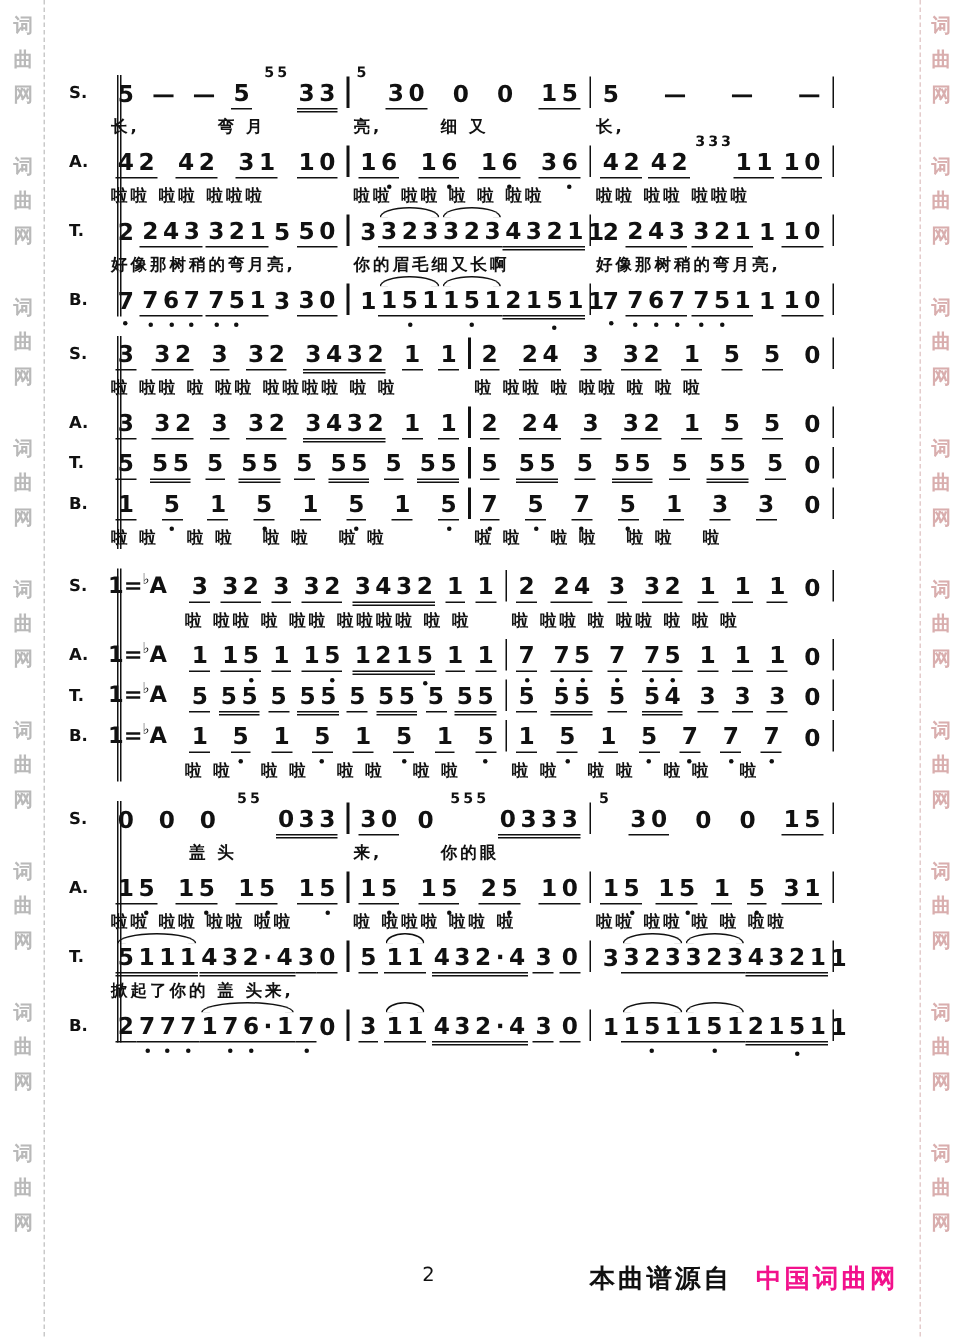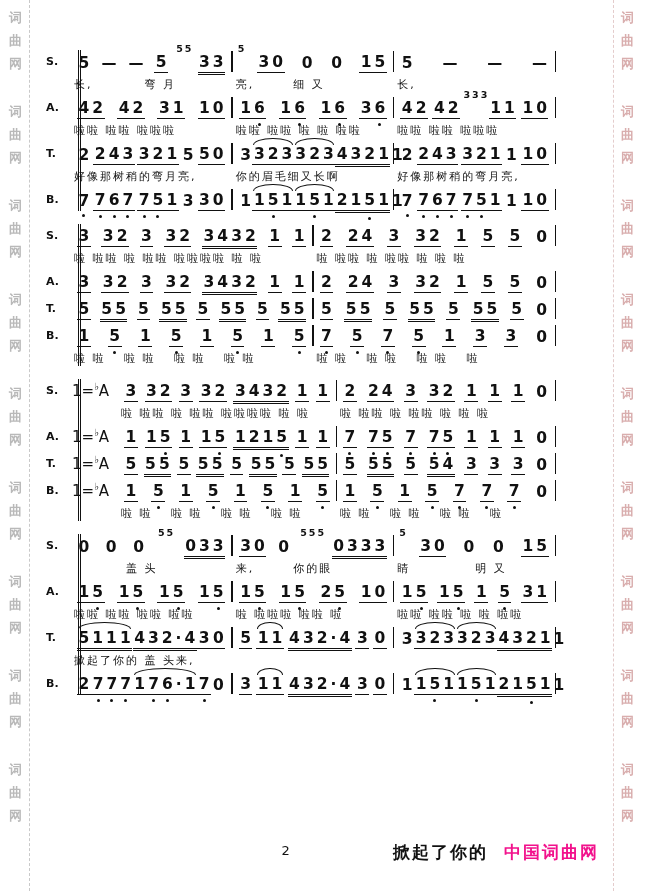--- a/index.html
+++ b/index.html
@@ -13,27 +13,27 @@
   .wm-char{font-size:13px;line-height:23px;font-weight:bold;}
   .wm-gap{height:25px;flex:none;}
   
   .score{position:absolute;left:42px;top:50px;right:46px;}
   .system{margin-left:36px;border-left:3px double #111;padding-left:5px;margin-bottom:13px;}
   .voice-row{margin-bottom:4px;}
   .vlabel{display:inline-block;width:26px;margin-left:-40px;font-size:11px;font-weight:bold;
           vertical-align:top;padding-top:5px;}
   .vbody{display:inline-flex;width:100%;box-sizing:border-box;align-items:flex-start;
          vertical-align:top;margin-left:-28px;padding-left:28px;}
-  .key{font-weight:normal;font-size:15px;margin:2px 10px 0 0;white-space:nowrap;flex:none;}
+  .key{font-weight:bold;font-size:15px;margin:2px 10px 0 0;white-space:nowrap;flex:none;}
   .key sup{font-size:10px;font-family:"DejaVu Serif",serif;}
   .measure{flex:1 1 0;display:flex;flex-direction:column;min-width:0;}
   .m-notes{display:flex;justify-content:space-between;align-items:flex-end;height:23px;
            padding:0 5px;}
   .m-lyrics{font-size:11px;white-space:pre;letter-spacing:2px;margin-top:4px;padding-left:2px;
-            font-weight:normal;}
+            font-weight:bold;}
   .barline{width:1.5px;background:#111;height:21px;margin:1px 1px 0 1px;flex:none;}
   
   .tok{position:relative;display:inline-flex;align-items:flex-end;}
   .dig{position:relative;font-weight:bold;font-size:15.5px;line-height:19px;padding:0 1.5px;}
   .u1{border-bottom:1.5px solid #111;}
   .u2{border-bottom:1.5px solid #111;}
   .u2::after{content:"";position:absolute;left:0;right:0;bottom:-3px;height:1.5px;background:#111;}
   .ld::after{content:"";position:absolute;left:50%;margin-left:-1.5px;bottom:-6px;width:3px;
              height:3px;border-radius:50%;background:#111;}
   .u1 .ld::after{bottom:-8px;}
@@ -1023,21 +1023,20 @@
                 <span class="dig">0</span>
               </span>
               <span class="tok">
                 <span class="dig">0</span>
               </span>
               <span class="tok u1">
                 <span class="dig">1</span>
                 <span class="dig">5</span>
               </span>
             </div>
-            <div class="m-lyrics">睛　　　　　明 又</div>
           </div>
           <span class="barline"></span>
         </div></div>
       <div class="voice-row"><span class="vlabel">A.</span><div class="vbody">
           <div class="measure">
             <div class="m-notes">
               <span class="tok u1">
                 <span class="dig">1</span>
                 <span class="dig ld">5</span>
               </span>
@@ -1261,14 +1260,14 @@
               </span>
             </div>
           </div>
           <span class="barline"></span>
         </div></div>
     </div>
   </div>
 
 <div class="footer">
   <span class="page-num">2</span>
-  <span class="credit"><span>掀起了你的</span><span class="site" style="color: rgb(242, 17, 140);">中国词曲网</span></span>
+  <span class="credit"><span>本曲谱源自</span><span class="site" style="color: rgb(242, 17, 140);">中国词曲网</span></span>
 </div>
 
 </body></html>

